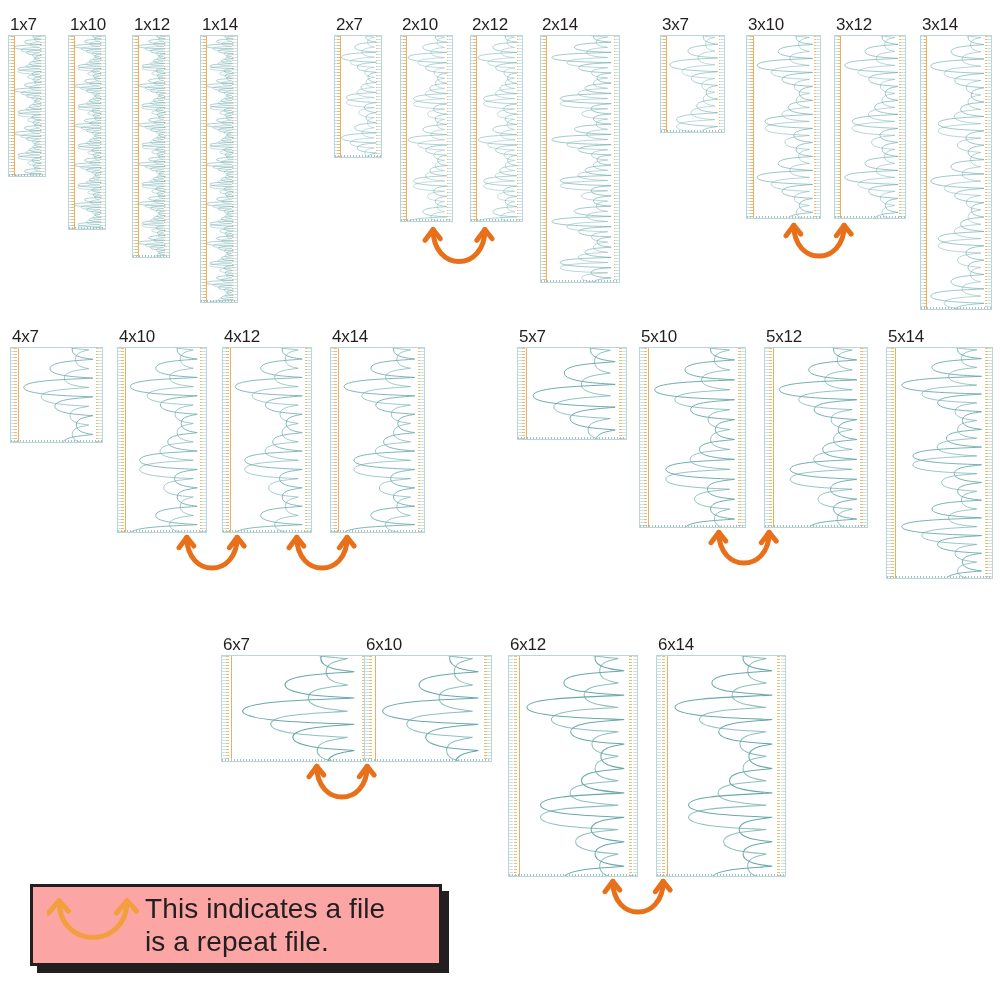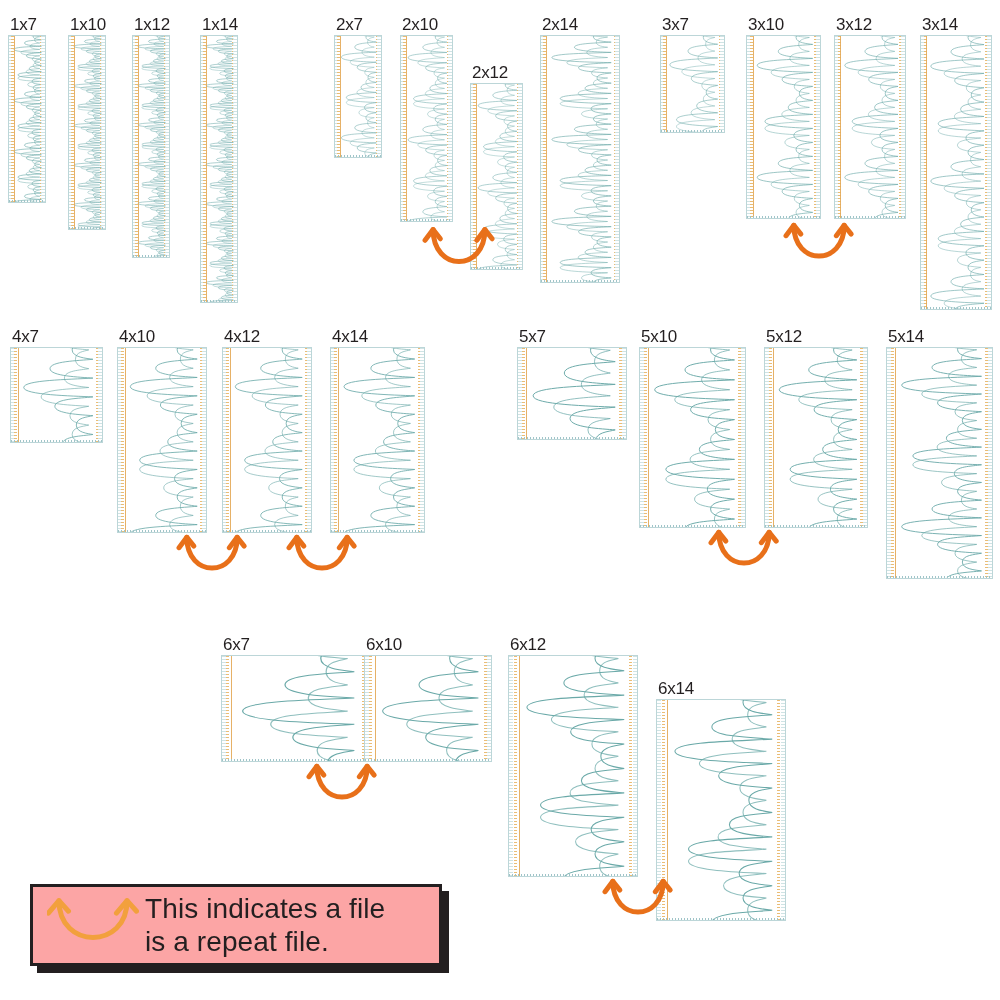--- a/index.html
+++ b/index.html
@@ -84,21 +84,21 @@
     line-height:33px;
     color:#231f20;
     padding-right:12px;
     letter-spacing:.1px;
   }
 </style>
 </head>
 <body>
 
 <div id="stage">
-    <div class="sample" style="left: 8px; top: 35px; width: 38px; height: 168px;">
+    <div class="sample" style="left: 8px; top: 35px; width: 38px; height: 142px;">
       <div class="sample-label">1x7</div>
       <div class="panel">
         <svg class="stitch" viewBox="0 0 38 130" preserveAspectRatio="none">
           <g fill="none" stroke="#6aa9a8" stroke-width="0.55" stroke-linecap="round">
             <path d="M 34.20 -2.00 C 31.17 -1.60 25.54 -1.50 25.54 0.50 C 25.54 2.50 31.60 2.75 34.20 3.00 C 27.93 3.40 16.29 3.50 16.29 5.50 C 16.29 7.50 28.83 7.75 34.20 8.00 C 24.09 8.40 5.32 8.50 5.32 10.50 C 5.32 12.50 25.54 12.75 34.20 13.00 C 28.64 13.40 18.32 13.50 18.32 15.50 C 18.32 17.50 29.43 17.75 34.20 18.00 C 31.77 18.40 27.27 18.50 27.27 20.50 C 27.27 22.50 32.12 22.75 34.20 23.00 C 29.75 23.40 21.49 23.50 21.49 25.50 C 21.49 27.50 30.39 27.75 34.20 28.00 C 25.51 28.40 9.36 28.50 9.36 30.50 C 9.36 32.50 26.75 32.75 34.20 33.00 C 30.76 33.40 24.38 33.50 24.38 35.50 C 24.38 37.50 31.25 37.75 34.20 38.00 C 31.17 38.40 25.54 38.50 25.54 40.50 C 25.54 42.50 31.60 42.75 34.20 43.00 C 27.93 43.40 16.29 43.50 16.29 45.50 C 16.29 47.50 28.83 47.75 34.20 48.00 C 24.09 48.40 5.32 48.50 5.32 50.50 C 5.32 52.50 25.54 52.75 34.20 53.00 C 28.64 53.40 18.32 53.50 18.32 55.50 C 18.32 57.50 29.43 57.75 34.20 58.00 C 31.77 58.40 27.27 58.50 27.27 60.50 C 27.27 62.50 32.12 62.75 34.20 63.00 C 29.75 63.40 21.49 63.50 21.49 65.50 C 21.49 67.50 30.39 67.75 34.20 68.00 C 25.51 68.40 9.36 68.50 9.36 70.50 C 9.36 72.50 26.75 72.75 34.20 73.00 C 30.76 73.40 24.38 73.50 24.38 75.50 C 24.38 77.50 31.25 77.75 34.20 78.00 C 31.17 78.40 25.54 78.50 25.54 80.50 C 25.54 82.50 31.60 82.75 34.20 83.00 C 27.93 83.40 16.29 83.50 16.29 85.50 C 16.29 87.50 28.83 87.75 34.20 88.00 C 24.09 88.40 5.32 88.50 5.32 90.50 C 5.32 92.50 25.54 92.75 34.20 93.00 C 28.64 93.40 18.32 93.50 18.32 95.50 C 18.32 97.50 29.43 97.75 34.20 98.00 C 31.77 98.40 27.27 98.50 27.27 100.50 C 27.27 102.50 32.12 102.75 34.20 103.00 C 29.75 103.40 21.49 103.50 21.49 105.50 C 21.49 107.50 30.39 107.75 34.20 108.00 C 25.51 108.40 9.36 108.50 9.36 110.50 C 9.36 112.50 26.75 112.75 34.20 113.00 C 30.76 113.40 24.38 113.50 24.38 115.50 C 24.38 117.50 31.25 117.75 34.20 118.00 C 31.17 118.40 25.54 118.50 25.54 120.50 C 25.54 122.50 31.60 122.75 34.20 123.00 C 27.93 123.40 16.29 123.50 16.29 125.50 C 16.29 127.50 28.83 127.75 34.20 128.00 C 24.09 128.40 5.32 128.50 5.32 130.50 C 5.32 132.50 25.54 132.75 34.20 133.00 C 28.64 133.40 18.32 133.50 18.32 135.50 C 18.32 137.50 29.43 137.75 34.20 138.00"></path>
             <path d="M 32.47 -4.50 C 28.02 -4.10 19.76 -4.00 19.76 -2.00 C 19.76 0.00 28.66 0.25 32.47 0.50 C 30.53 0.90 26.92 1.00 26.92 3.00 C 26.92 5.00 30.80 5.25 32.47 5.50 C 28.91 5.90 22.30 6.00 22.30 8.00 C 22.30 10.00 29.42 10.25 32.47 10.50 C 25.51 10.90 12.60 11.00 12.60 13.00 C 12.60 15.00 26.51 15.25 32.47 15.50 C 29.72 15.90 24.61 16.00 24.61 18.00 C 24.61 20.00 30.11 20.25 32.47 20.50 C 30.04 20.90 25.54 21.00 25.54 23.00 C 25.54 25.00 30.39 25.25 32.47 25.50 C 27.45 25.90 18.14 26.00 18.14 28.00 C 18.14 30.00 28.17 30.25 32.47 30.50 C 24.38 30.90 9.36 31.00 9.36 33.00 C 9.36 35.00 25.54 35.25 32.47 35.50 C 28.02 35.90 19.76 36.00 19.76 38.00 C 19.76 40.00 28.66 40.25 32.47 40.50 C 30.53 40.90 26.92 41.00 26.92 43.00 C 26.92 45.00 30.80 45.25 32.47 45.50 C 28.91 45.90 22.30 46.00 22.30 48.00 C 22.30 50.00 29.42 50.25 32.47 50.50 C 25.51 50.90 12.60 51.00 12.60 53.00 C 12.60 55.00 26.51 55.25 32.47 55.50 C 29.72 55.90 24.61 56.00 24.61 58.00 C 24.61 60.00 30.11 60.25 32.47 60.50 C 30.04 60.90 25.54 61.00 25.54 63.00 C 25.54 65.00 30.39 65.25 32.47 65.50 C 27.45 65.90 18.14 66.00 18.14 68.00 C 18.14 70.00 28.17 70.25 32.47 70.50 C 24.38 70.90 9.36 71.00 9.36 73.00 C 9.36 75.00 25.54 75.25 32.47 75.50 C 28.02 75.90 19.76 76.00 19.76 78.00 C 19.76 80.00 28.66 80.25 32.47 80.50 C 30.53 80.90 26.92 81.00 26.92 83.00 C 26.92 85.00 30.80 85.25 32.47 85.50 C 28.91 85.90 22.30 86.00 22.30 88.00 C 22.30 90.00 29.42 90.25 32.47 90.50 C 25.51 90.90 12.60 91.00 12.60 93.00 C 12.60 95.00 26.51 95.25 32.47 95.50 C 29.72 95.90 24.61 96.00 24.61 98.00 C 24.61 100.00 30.11 100.25 32.47 100.50 C 30.04 100.90 25.54 101.00 25.54 103.00 C 25.54 105.00 30.39 105.25 32.47 105.50 C 27.45 105.90 18.14 106.00 18.14 108.00 C 18.14 110.00 28.17 110.25 32.47 110.50 C 24.38 110.90 9.36 111.00 9.36 113.00 C 9.36 115.00 25.54 115.25 32.47 115.50 C 28.02 115.90 19.76 116.00 19.76 118.00 C 19.76 120.00 28.66 120.25 32.47 120.50 C 30.53 120.90 26.92 121.00 26.92 123.00 C 26.92 125.00 30.80 125.25 32.47 125.50 C 28.91 125.90 22.30 126.00 22.30 128.00 C 22.30 130.00 29.42 130.25 32.47 130.50 C 25.51 130.90 12.60 131.00 12.60 133.00 C 12.60 135.00 26.51 135.25 32.47 135.50" opacity="0.75"></path>
           </g>
         </svg>
         <i class="rail pale" style="left: 0px;"></i>
         <i class="rail dot" style="left: 2px;"></i>
@@ -186,21 +186,21 @@
           </g>
         </svg>
         <i class="rail pale" style="left: 0px;"></i>
         <i class="rail dot" style="left: 2px;"></i>
         <i class="rail solid" style="left: 5px;"></i>
         <i class="rail dot" style="right: 2px;"></i>
         <i class="rail pale" style="right: 0px;"></i>
         <i class="edge-bot"></i>
       </div>
     </div>
-    <div class="sample" style="left: 470px; top: 35px; width: 53px; height: 187px; margin-top: 48px;">
+    <div class="sample" style="left: 470px; top: 35px; width: 53px; height: 187px;">
       <div class="sample-label">2x12</div>
       <div class="panel">
         <svg class="stitch" viewBox="0 0 53 187" preserveAspectRatio="none">
           <g fill="none" stroke="#6aa9a8" stroke-width="0.55" stroke-linecap="round">
             <path d="M 47.70 -4.16 C 43.47 -3.32 35.62 -3.12 35.62 1.04 C 35.62 5.19 44.07 5.71 47.70 6.23 C 38.96 7.06 22.73 7.27 22.73 11.43 C 22.73 15.58 40.21 16.10 47.70 16.62 C 33.60 17.45 7.42 17.66 7.42 21.82 C 7.42 25.97 35.62 26.49 47.70 27.01 C 39.95 27.84 25.55 28.05 25.55 32.21 C 25.55 36.36 41.05 36.88 47.70 37.40 C 44.32 38.23 38.03 38.44 38.03 42.59 C 38.03 46.75 44.80 47.27 47.70 47.79 C 41.50 48.62 29.98 48.83 29.98 52.98 C 29.98 57.14 42.38 57.66 47.70 58.18 C 35.58 59.01 13.06 59.22 13.06 63.37 C 13.06 67.53 37.31 68.05 47.70 68.57 C 42.91 69.40 34.00 69.61 34.00 73.76 C 34.00 77.92 43.59 78.44 47.70 78.96 C 43.47 79.79 35.62 79.99 35.62 84.15 C 35.62 88.31 44.07 88.83 47.70 89.34 C 38.96 90.18 22.73 90.38 22.73 94.54 C 22.73 98.69 40.21 99.21 47.70 99.73 C 33.60 100.56 7.42 100.77 7.42 104.93 C 7.42 109.08 35.62 109.60 47.70 110.12 C 39.95 110.95 25.55 111.16 25.55 115.32 C 25.55 119.47 41.05 119.99 47.70 120.51 C 44.32 121.34 38.03 121.55 38.03 125.71 C 38.03 129.86 44.80 130.38 47.70 130.90 C 41.50 131.73 29.98 131.94 29.98 136.09 C 29.98 140.25 42.38 140.77 47.70 141.29 C 35.58 142.12 13.06 142.33 13.06 146.48 C 13.06 150.64 37.31 151.16 47.70 151.68 C 42.91 152.51 34.00 152.72 34.00 156.87 C 34.00 161.03 43.59 161.55 47.70 162.07 C 43.47 162.90 35.62 163.11 35.62 167.26 C 35.62 171.42 44.07 171.94 47.70 172.46 C 38.96 173.29 22.73 173.49 22.73 177.65 C 22.73 181.81 40.21 182.32 47.70 182.84 C 33.60 183.68 7.42 183.88 7.42 188.04 C 7.42 192.19 35.62 192.71 47.70 193.23 C 39.95 194.06 25.55 194.27 25.55 198.43 C 25.55 202.58 41.05 203.10 47.70 203.62"></path>
             <path d="M 45.28 -9.35 C 39.08 -8.52 27.56 -8.31 27.56 -4.16 C 27.56 -0.00 39.97 0.52 45.28 1.04 C 42.58 1.87 37.55 2.08 37.55 6.23 C 37.55 10.39 42.96 10.91 45.28 11.43 C 40.32 12.26 31.10 12.47 31.10 16.62 C 31.10 20.78 41.03 21.30 45.28 21.82 C 35.58 22.65 17.57 22.86 17.57 27.01 C 17.57 31.17 36.97 31.69 45.28 32.21 C 41.45 33.04 34.33 33.24 34.33 37.40 C 34.33 41.56 42.00 42.08 45.28 42.59 C 41.90 43.43 35.62 43.63 35.62 47.79 C 35.62 51.94 42.38 52.46 45.28 52.98 C 38.29 53.81 25.30 54.02 25.30 58.18 C 25.30 62.33 39.29 62.85 45.28 63.37 C 34.00 64.20 13.06 64.41 13.06 68.57 C 13.06 72.72 35.62 73.24 45.28 73.76 C 39.08 74.59 27.56 74.80 27.56 78.96 C 27.56 83.11 39.97 83.63 45.28 84.15 C 42.58 84.98 37.55 85.19 37.55 89.34 C 37.55 93.50 42.96 94.02 45.28 94.54 C 40.32 95.37 31.10 95.58 31.10 99.73 C 31.10 103.89 41.03 104.41 45.28 104.93 C 35.58 105.76 17.57 105.97 17.57 110.12 C 17.57 114.28 36.97 114.80 45.28 115.32 C 41.45 116.15 34.33 116.36 34.33 120.51 C 34.33 124.67 42.00 125.19 45.28 125.71 C 41.90 126.54 35.62 126.74 35.62 130.90 C 35.62 135.06 42.38 135.58 45.28 136.09 C 38.29 136.93 25.30 137.13 25.30 141.29 C 25.30 145.44 39.29 145.96 45.28 146.48 C 34.00 147.31 13.06 147.52 13.06 151.68 C 13.06 155.83 35.62 156.35 45.28 156.87 C 39.08 157.70 27.56 157.91 27.56 162.07 C 27.56 166.22 39.97 166.74 45.28 167.26 C 42.58 168.09 37.55 168.30 37.55 172.46 C 37.55 176.61 42.96 177.13 45.28 177.65 C 40.32 178.48 31.10 178.69 31.10 182.84 C 31.10 187.00 41.03 187.52 45.28 188.04 C 35.58 188.87 17.57 189.08 17.57 193.23 C 17.57 197.39 36.97 197.91 45.28 198.43" opacity="0.75"></path>
           </g>
         </svg>
         <i class="rail pale" style="left: 0px;"></i>
         <i class="rail dot" style="left: 2px;"></i>
@@ -520,21 +520,21 @@
           </g>
         </svg>
         <i class="rail pale" style="left: 0px;"></i>
         <i class="rail dot" style="left: 4.55px;"></i>
         <i class="rail solid" style="left: 9.75px;"></i>
         <i class="rail dot" style="right: 4.55px;"></i>
         <i class="rail pale" style="right: 0px;"></i>
         <i class="edge-bot"></i>
       </div>
     </div>
-    <div class="sample" style="left: 656px; top: 655px; width: 130px; height: 222px; margin-top: 44px;">
+    <div class="sample" style="left: 656px; top: 655px; width: 130px; height: 222px;">
       <div class="sample-label">6x14</div>
       <div class="panel">
         <svg class="stitch" viewBox="0 0 130 222" preserveAspectRatio="none">
           <g fill="none" stroke="#6aa9a8" stroke-width="1.05" stroke-linecap="round">
             <path d="M 117.00 -9.87 C 106.63 -7.89 87.36 -7.40 87.36 2.47 C 87.36 12.33 108.11 13.57 117.00 14.80 C 95.56 16.77 55.74 17.27 55.74 27.13 C 55.74 37.00 98.62 38.23 117.00 39.47 C 82.42 41.44 18.20 41.93 18.20 51.80 C 18.20 61.67 87.36 62.90 117.00 64.13 C 97.98 66.11 62.66 66.60 62.66 76.47 C 62.66 86.33 100.70 87.57 117.00 88.80 C 108.70 90.77 93.29 91.27 93.29 101.13 C 93.29 111.00 109.89 112.23 117.00 113.47 C 101.78 115.44 73.53 115.93 73.53 125.80 C 73.53 135.67 103.96 136.90 117.00 138.13 C 87.26 140.11 32.03 140.60 32.03 150.47 C 32.03 160.33 91.51 161.57 117.00 162.80 C 105.24 164.77 83.41 165.27 83.41 175.13 C 83.41 185.00 106.92 186.23 117.00 187.47 C 106.63 189.44 87.36 189.93 87.36 199.80 C 87.36 209.67 108.11 210.90 117.00 212.13 C 95.56 214.11 55.74 214.60 55.74 224.47 C 55.74 234.33 98.62 235.57 117.00 236.80 C 82.42 238.77 18.20 239.27 18.20 249.13 C 18.20 259.00 87.36 260.23 117.00 261.47"></path>
             <path d="M 111.07 -22.20 C 95.86 -20.23 67.60 -19.73 67.60 -9.87 C 67.60 -0.00 98.03 1.23 111.07 2.47 C 104.43 4.44 92.10 4.93 92.10 14.80 C 92.10 24.67 105.38 25.90 111.07 27.13 C 98.90 29.11 76.29 29.60 76.29 39.47 C 76.29 49.33 100.64 50.57 111.07 51.80 C 87.28 53.77 43.10 54.27 43.10 64.13 C 43.10 74.00 90.68 75.23 111.07 76.47 C 101.67 78.44 84.20 78.93 84.20 88.80 C 84.20 98.67 103.01 99.90 111.07 101.13 C 102.77 103.11 87.36 103.60 87.36 113.47 C 87.36 123.33 103.96 124.57 111.07 125.80 C 93.92 127.77 62.07 128.27 62.07 138.13 C 62.07 148.00 96.37 149.23 111.07 150.47 C 83.41 152.44 32.03 152.93 32.03 162.80 C 32.03 172.67 87.36 173.90 111.07 175.13 C 95.86 177.11 67.60 177.60 67.60 187.47 C 67.60 197.33 98.03 198.57 111.07 199.80 C 104.43 201.77 92.10 202.27 92.10 212.13 C 92.10 222.00 105.38 223.23 111.07 224.47 C 98.90 226.44 76.29 226.93 76.29 236.80 C 76.29 246.67 100.64 247.90 111.07 249.13" opacity="0.75"></path>
           </g>
         </svg>
         <i class="rail pale" style="left: 0px;"></i>
         <i class="rail dot" style="left: 4.55px;"></i>

